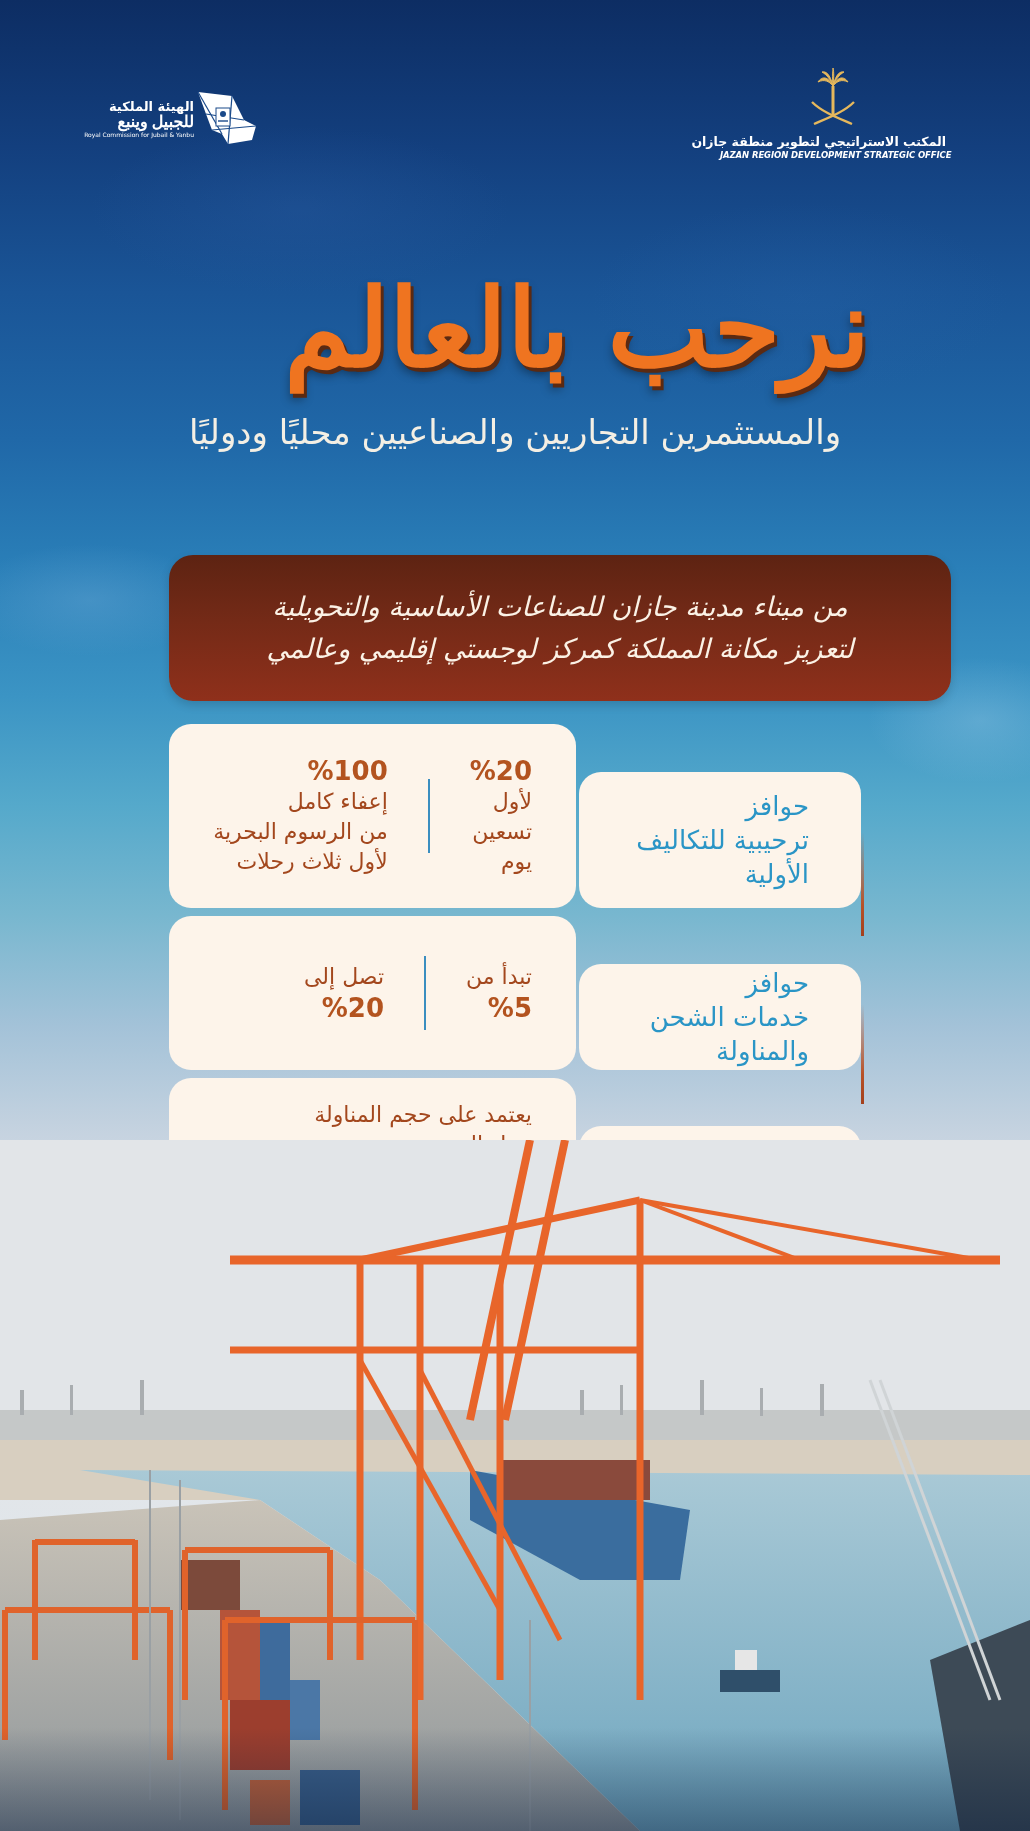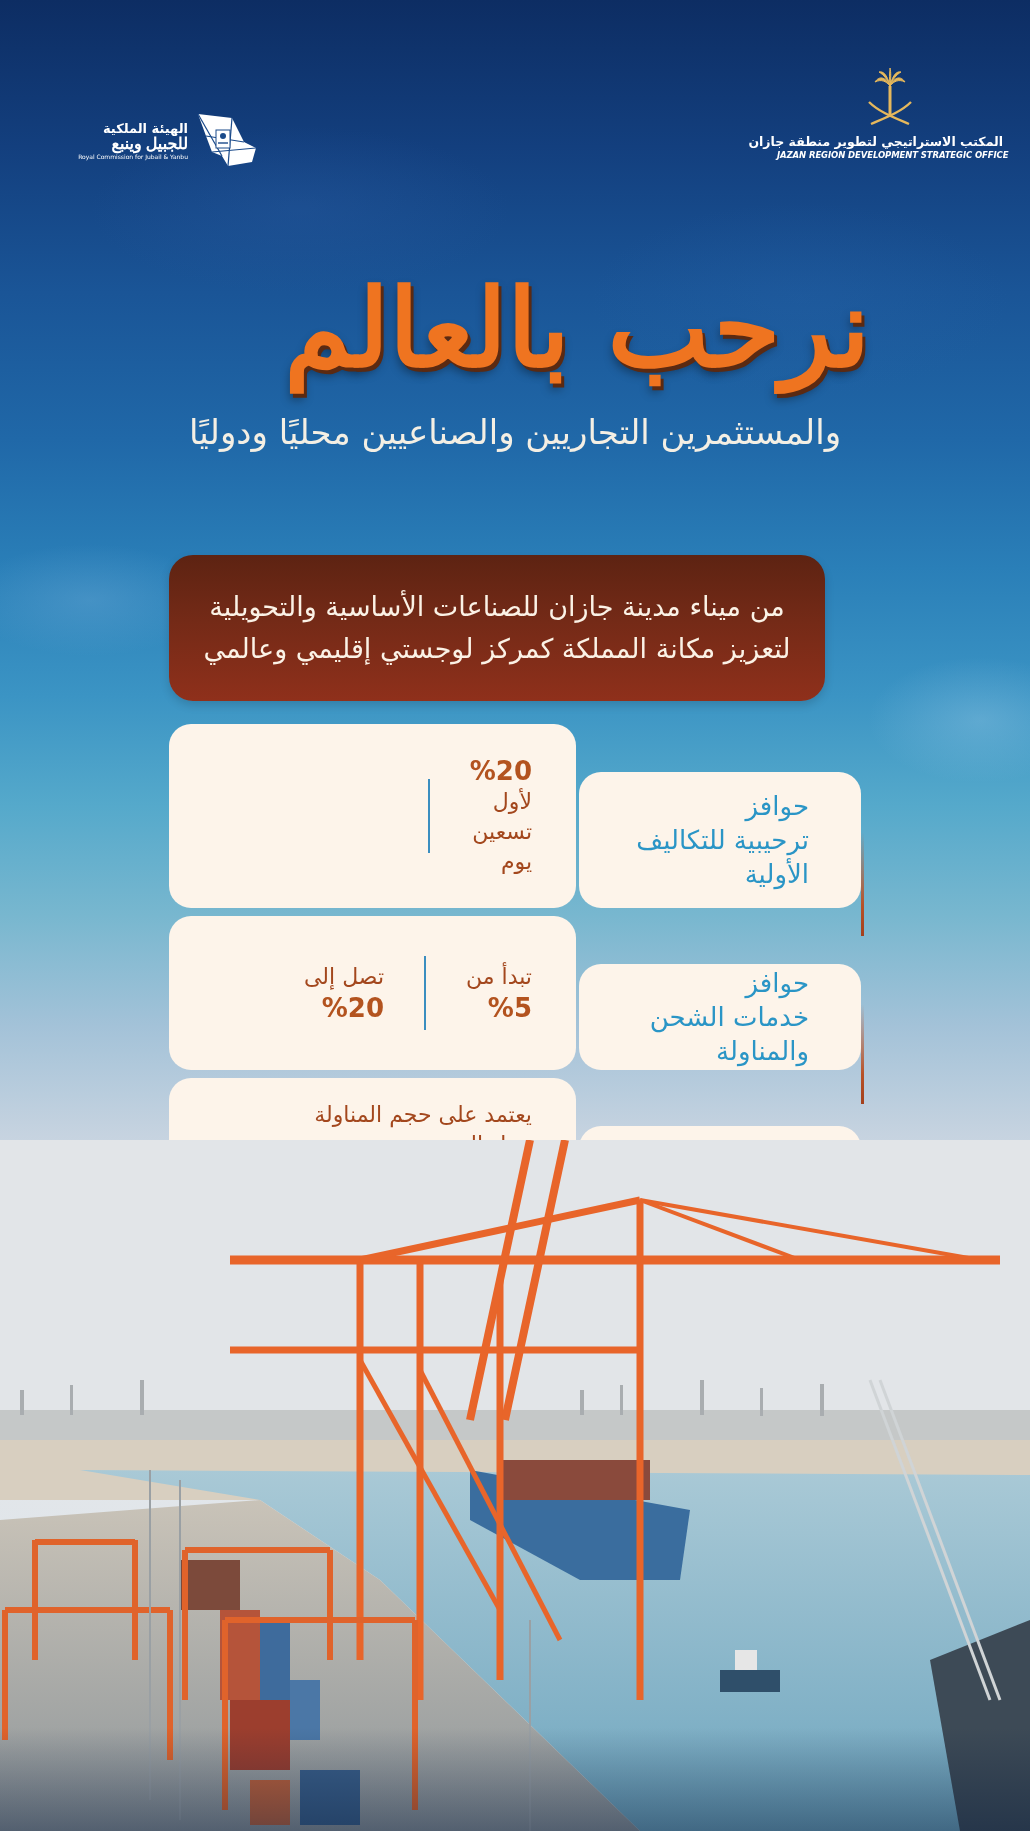--- a/index.html
+++ b/index.html
@@ -16,55 +16,55 @@
     position: absolute; inset: 0; pointer-events: none;
     background:
       radial-gradient(ellipse 180px 80px at 90px 600px, rgba(110,170,215,0.35), transparent 70%),
       radial-gradient(ellipse 160px 90px at 980px 720px, rgba(150,200,230,0.35), transparent 70%),
       radial-gradient(ellipse 300px 120px at 300px 210px, rgba(40,90,160,0.35), transparent 70%),
       radial-gradient(ellipse 300px 140px at 800px 300px, rgba(40,100,170,0.25), transparent 70%);
   }
 
   
   .logo-left {
-    position: absolute; left: 70px; top: 110px; width: 190px; height: 60px;
-    display: flex; flex-direction: row-reverse; align-items: center; gap: 6px; direction: ltr;
+    position: absolute; left: 70px; top: 88px; width: 190px; height: 60px;
+    display: flex; flex-direction: row-reverse; align-items: center; direction: ltr;
   }
   .logo-left .mark { width: 66px; height: 56px; }
   .logo-left .txt { color: #fff; text-align: right; direction: rtl; }
   .logo-left .ar1 { font-size: 13px; font-weight: bold; line-height: 15px; }
   .logo-left .ar2 { font-size: 16px; font-weight: bold; line-height: 15px; font-family: Liberation Serif, serif; }
   .logo-left .en { font-size: 6px; direction: ltr; margin-top: 2px; white-space: nowrap; }
 
   .logo-right {
-    position: absolute; left: 777px; top: 68px; width: 226px; text-align: center; color: #fff;
+    position: absolute; left: 720px; top: 68px; width: 226px; text-align: center; color: #fff;
   }
   .logo-right .emblem { width: 62px; height: 62px; margin: 0 auto 4px auto; display: block; }
   .logo-right .ar { font-size: 12.5px; font-weight: bold; line-height: 16px; white-space: nowrap; }
   .logo-right .en { font-size: 8.5px; font-weight: bold; direction: ltr; letter-spacing: -0.1px; white-space: nowrap; font-style: italic; }
 
   
   .headline {
     position: absolute; left: 160px; top: 268px; width: 710px; text-align: right;
     font-family: "DejaVu Serif", serif; font-weight: bold; font-size: 108px; line-height: 120px;
     color: #ef7420; text-shadow: 3px 4px 0 #5b2a12, 0 6px 10px rgba(0,0,0,0.35);
     letter-spacing: 2px;
   }
   .subhead {
     position: absolute; left: 160px; top: 408px; width: 710px; text-align: center;
     color: #f4efe4; font-size: 34px; line-height: 48px; font-family: "DejaVu Sans", sans-serif;
   }
 
   
   .banner {
-    position: absolute; left: 169px; top: 555px; width: 656px; height: 146px;
+    position: absolute; left: 169px; top: 555px; width: 782px; height: 146px;
     border-radius: 24px;
     background: linear-gradient(180deg, #5d2312 0%, #742a17 45%, #8f301b 100%);
     box-shadow: 0 4px 10px rgba(0,0,0,0.15);
-    display: flex; align-items: center; justify-content: center;
+    display: flex; align-items: center; justify-content: center; font-style: italic;
   }
   .banner .txt {
     color: #fbf2e6; font-size: 27px; line-height: 42px; text-align: center; padding: 0 30px;
   }
 
   
   .row { position: absolute; left: 169px; width: 692px; display: flex; flex-direction: row; gap: 3px; }
   .cell {
     background: #fdf4ea; border-radius: 22px; position: relative;
   }
@@ -149,20 +149,26 @@
     <div class="accent-line" style="top:60px; height:104px;"></div>
   </div>
   <div class="cell value-cell">
     <div class="vcol">
       <span class="big">%20</span>
       <div class="sm">لأول</div>
       <div class="sm">تسعين</div>
       <div class="sm">يوم</div>
     </div>
     <div class="vsep" style="height:74px;"></div>
+    <div class="vcol">
+      <span class="big">%100</span>
+      <div class="sm">إعفاء كامل</div>
+      <div class="sm">من الرسوم البحرية</div>
+      <div class="sm">لأول ثلاث رحلات</div>
+    </div>
   </div>
 </div>
 
 <div class="row" style="top:916px; height:154px;">
   <div class="cell label-cell">
     <div class="lbl">
       <div>حوافز</div>
       <div>خدمات الشحن</div>
       <div>والمناولة</div>
     </div>

